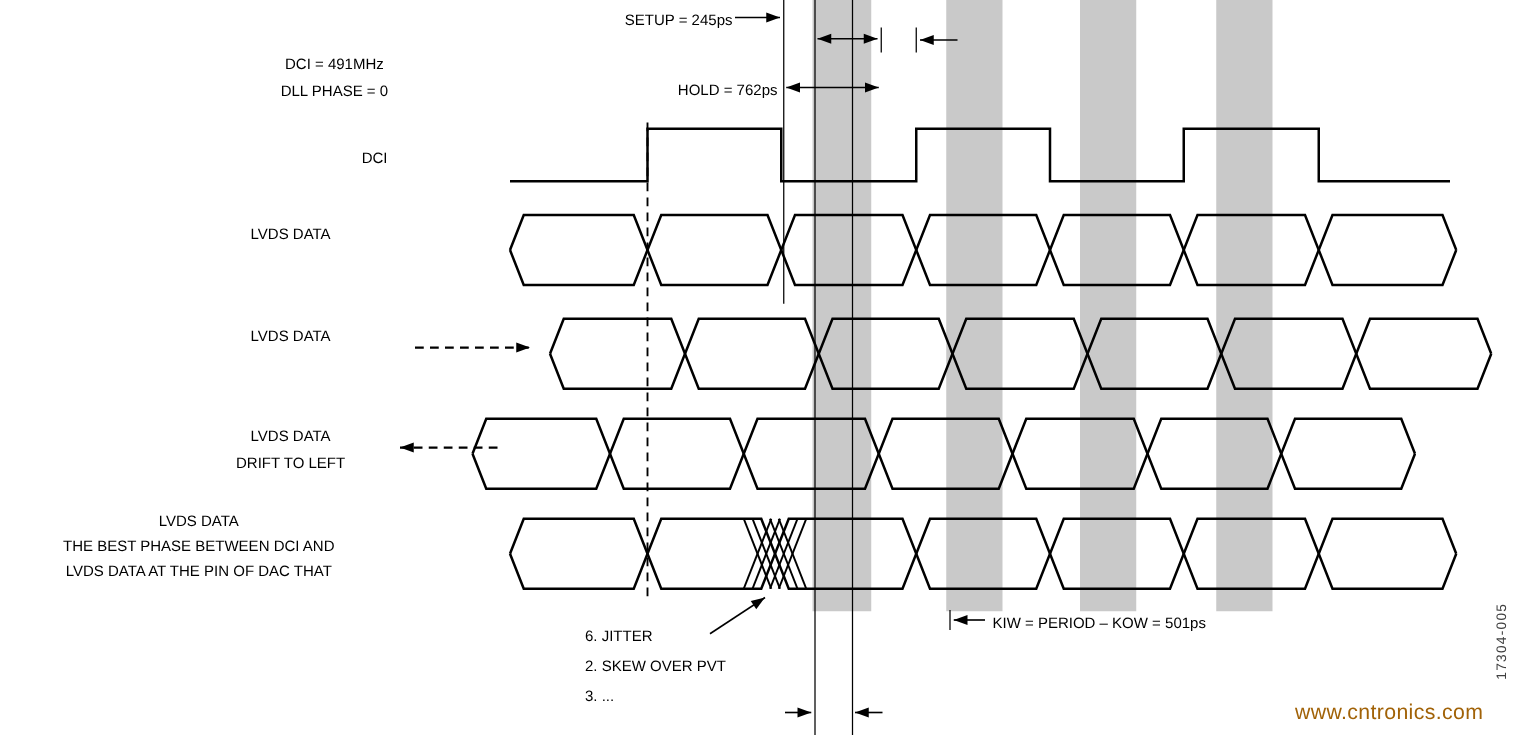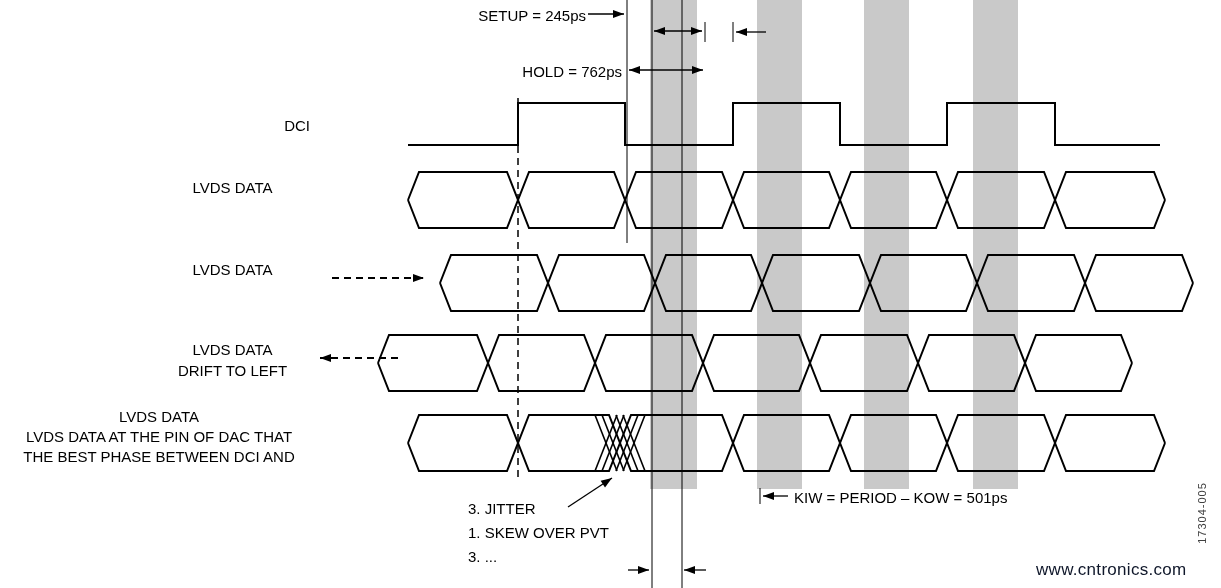--- a/index.html
+++ b/index.html
@@ -1,19 +1,19 @@
 <!DOCTYPE html>
 <html><head>
 <meta charset="utf-8">
 <style>
   html,body{margin:0;padding:0;background:#fff;}
   .stage{position:relative;width:1221px;height:588px;background:#fff;overflow:hidden;
          font-family:"Liberation Sans",sans-serif;color:#000;}
   .stage svg{position:absolute;left:0;top:0;}
-  .t{position:absolute;font-size:15px;line-height:20px;white-space:nowrap;}
+  .t{position:absolute;font-size:12px;line-height:20px;white-space:nowrap;}
   .tc{text-align:center;}
   .tr{text-align:right;}
   .multi div{white-space:nowrap;}
   .watermark{font-size:17px;letter-spacing:.3px;}
   .fignum{font-size:11px;letter-spacing:1px;text-align:center;}
 </style>
 </head>
 <body>
 
 <div class="stage">
@@ -64,20 +64,24 @@
       <line x1="706" y1="570" x2="684" y2="570" stroke="#000000" stroke-width="1.3"></line>
       <polygon points="684,570 695,566 695,574" fill="#000000"></polygon>
       <line x1="568" y1="507" x2="612" y2="478" stroke="#000000" stroke-width="1.3"></line>
       <polygon points="612,478 605.0167131977502,487.3932798019394 600.6142063006795,480.7136141650047" fill="#000000"></polygon>
       <line x1="332" y1="278" x2="424" y2="278" stroke="#000000" stroke-width="1.8" stroke-dasharray="7 5"></line>
       <polygon points="424,278 413,282 413,274" fill="#000000"></polygon>
       <line x1="398" y1="358" x2="320" y2="358" stroke="#000000" stroke-width="1.8" stroke-dasharray="7 5"></line>
       <polygon points="320,358 331,354 331,362" fill="#000000"></polygon>
     </svg>
 
+  <div class="t tc multi" style="left:205px;top:40px;width:125px;line-height:22px">
+    <div>DCI = 491MHz</div>
+    <div>DLL PHASE = 0</div>
+  </div>
 
   <div class="t tr" style="left:460px;top:6px;width:126px">SETUP = 245ps</div>
 
 
   <div class="t tr" style="left:500px;top:62px;width:122px">HOLD = 762ps</div>
 
   <div class="t tr" style="left:268px;top:116px;width:42px">DCI</div>
 
   <div class="t tc multi" style="left:150px;top:177px;width:165px;line-height:21px">
     <div>LVDS DATA</div>
@@ -87,30 +91,30 @@
     <div>LVDS DATA</div>
   </div>
 
   <div class="t tc multi" style="left:150px;top:339px;width:165px;line-height:21px">
     <div>LVDS DATA</div>
     <div>DRIFT TO LEFT</div>
   </div>
 
   <div class="t tc multi" style="left:0;top:407px;width:318px;line-height:20px">
     <div>LVDS DATA</div>
+    <div>THE BEST PHASE BETWEEN DCI AND</div>
     <div>LVDS DATA AT THE PIN OF DAC THAT</div>
-    <div>THE BEST PHASE BETWEEN DCI AND</div>
   </div>
 
   <div class="t multi" style="left:468px;top:497px;line-height:24px">
-    <div>3. JITTER</div>
-    <div>1. SKEW OVER PVT</div>
+    <div>6. JITTER</div>
+    <div>2. SKEW OVER PVT</div>
     <div>3. ...</div>
   </div>
 
   <div class="t" style="left:794px;top:488px">KIW = PERIOD – KOW = 501ps</div>
 
 
-  <div class="t watermark" style="left: 1036px; top: 560px; color: #0f172a; text-align: right;">www.cntronics.com</div>
+  <div class="t watermark" style="left: 1036px; top: 560px; color: #a16207; text-align: right;">www.cntronics.com</div>
 
   <div class="t fignum" style="left: 1162px; top: 503px; width: 80px; transform: rotate(-90deg); color: rgb(64, 64, 64);">17304-005</div>
 
 </div>
 
 </body></html>

